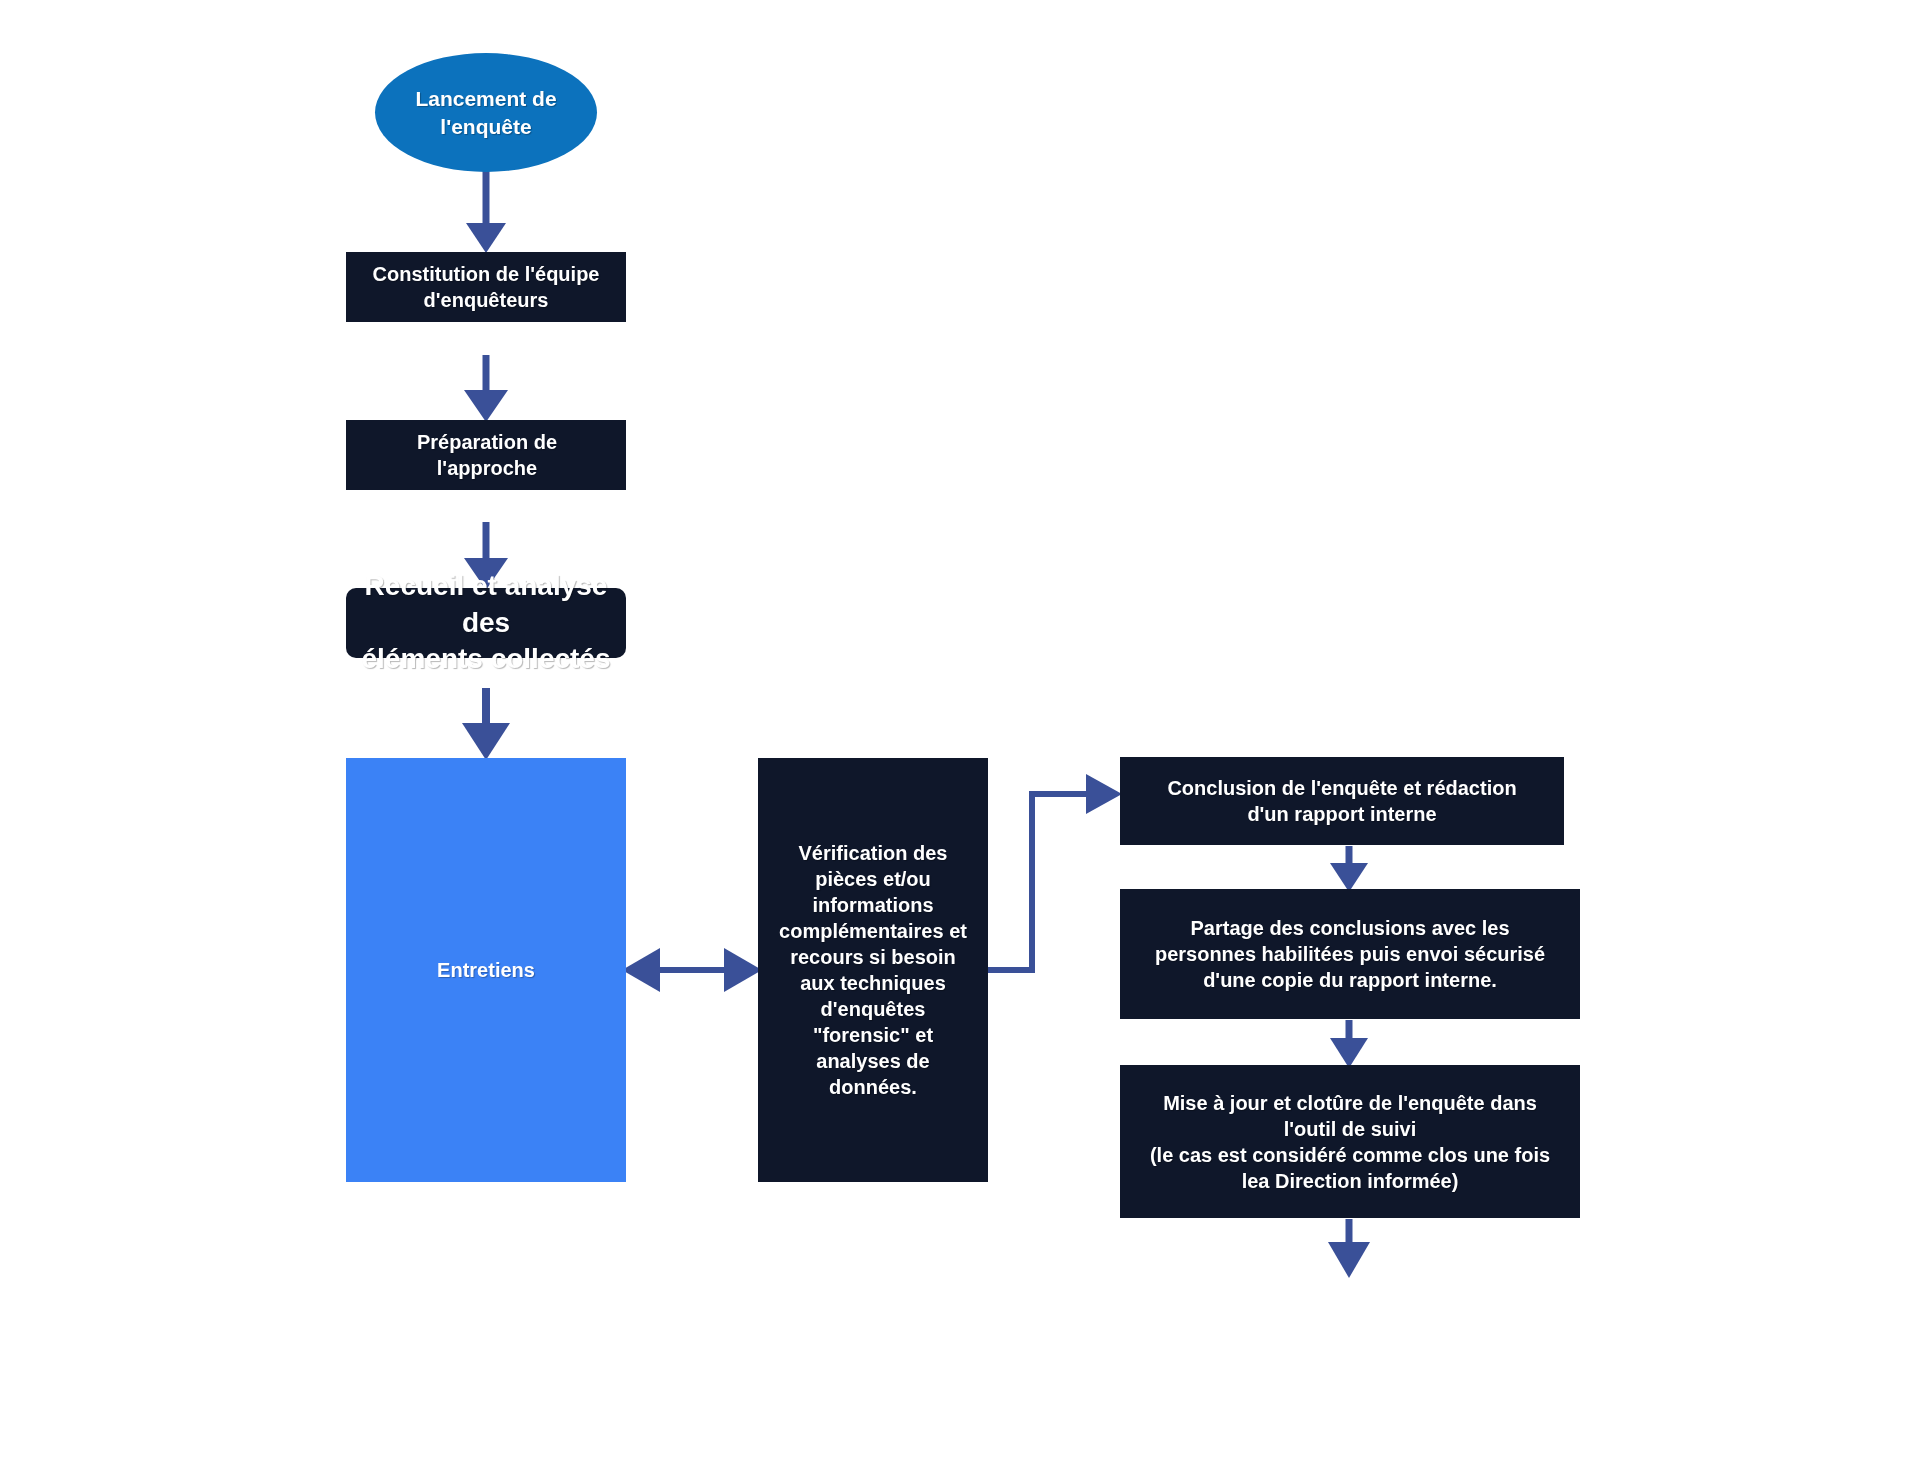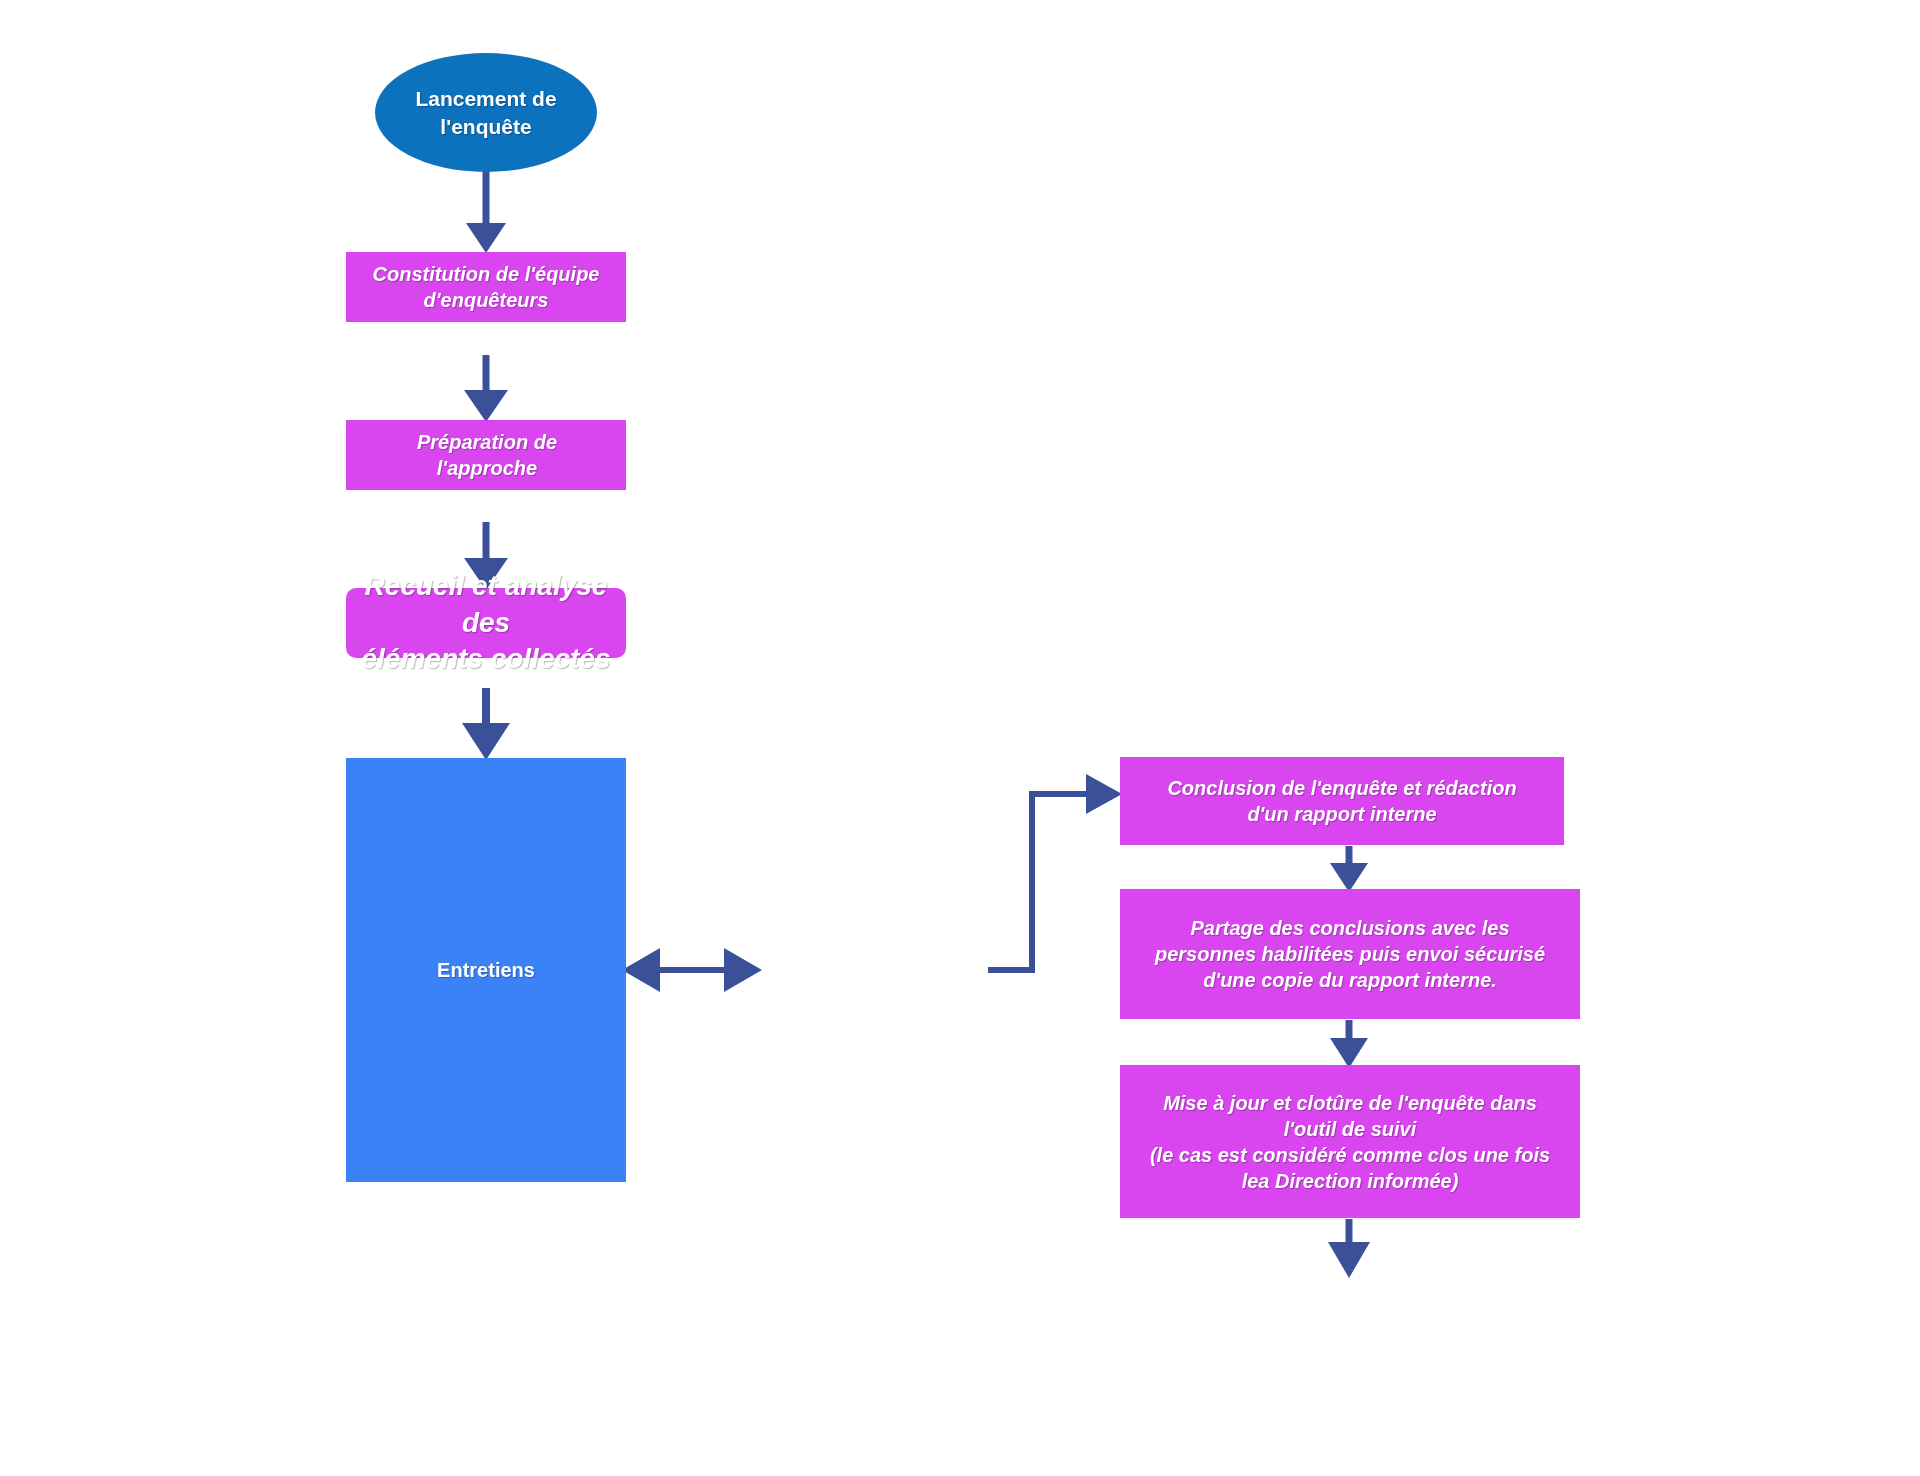--- a/index.html
+++ b/index.html
@@ -24,22 +24,21 @@
     justify-content: center;
     text-align: center;
     color: #ffffff;
     font-weight: bold;
     line-height: 1.30;
     padding: 6px 10px;
     text-shadow: 1px 1px 1px rgba(0,0,0,0.28);
     white-space: pre-line;
   }
   .proc {
-    background: #d946ef;
-    font-style: italic;
+    background: #0f172a;
   }
   .proc-alt {
     background: #3b82f6;
   }
   .term {
     background: #0C72BD;
     border-radius: 50%;
   }
   svg.connectors {
     position: absolute;
@@ -116,20 +115,21 @@
 d'enquêteurs</div>
 
   <div class="node proc" style="left:346px; top:400px; width:280px; height:70px; font-size:20px;padding-left:12px;">Préparation de
 l'approche</div>
 
   <div class="node proc" style="left:346px; top:568px; width:280px; height:70px; font-size:28px;border-radius:10px;">Recueil et analyse des
 éléments collectés</div>
 
   <div class="node proc-alt" style="left:346px; top:738px; width:280px; height:424px; font-size:20px;">Entretiens</div>
 
+  <div class="node proc" style="left:758px; top:738px; width:230px; height:424px; font-size:20px; padding:10px 18px;">Vérification des pièces et/ou informations complémentaires et recours si besoin aux techniques d'enquêtes "forensic" et analyses de données.</div>
 
   <div class="node proc" style="left:1120px; top:737px; width:444px; height:88px; font-size:20px; padding:6px 33px;">Conclusion de l'enquête et rédaction d'un rapport interne</div>
 
   <div class="node proc" style="left:1120px; top:869px; width:460px; height:130px; font-size:20px; padding:6px 22px;">Partage des conclusions avec les personnes habilitées puis envoi sécurisé d'une copie du rapport interne.</div>
 
   <div class="node proc" style="left:1120px; top:1045px; width:460px; height:153px; font-size:20px; padding:6px 20px;">Mise à jour et clotûre de l'enquête dans l'outil de suivi
 (le cas est considéré comme clos une fois lea Direction informée)</div>
 
 
 </div>

